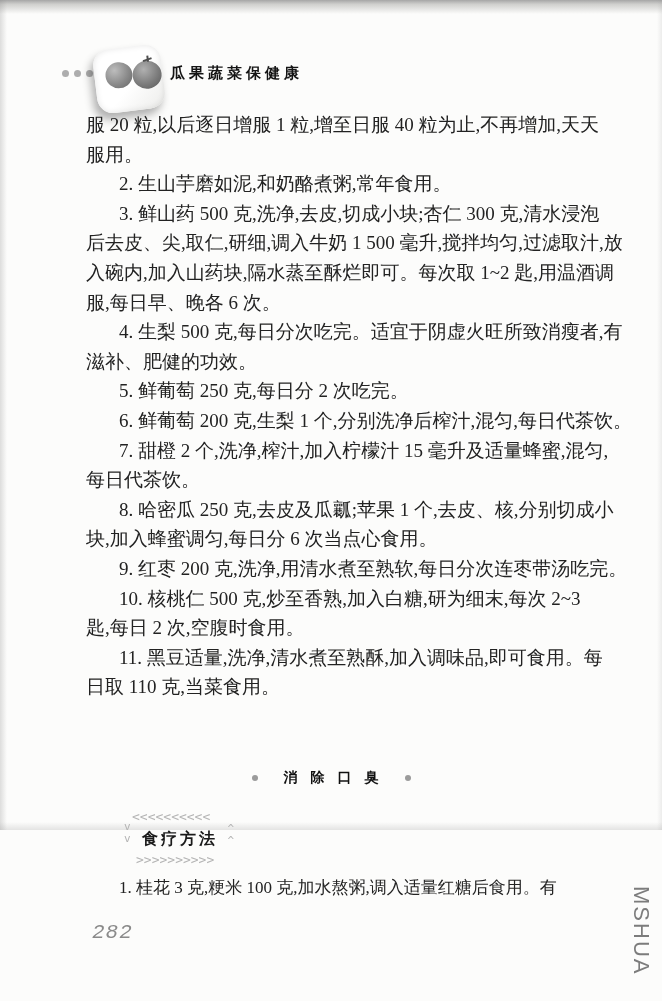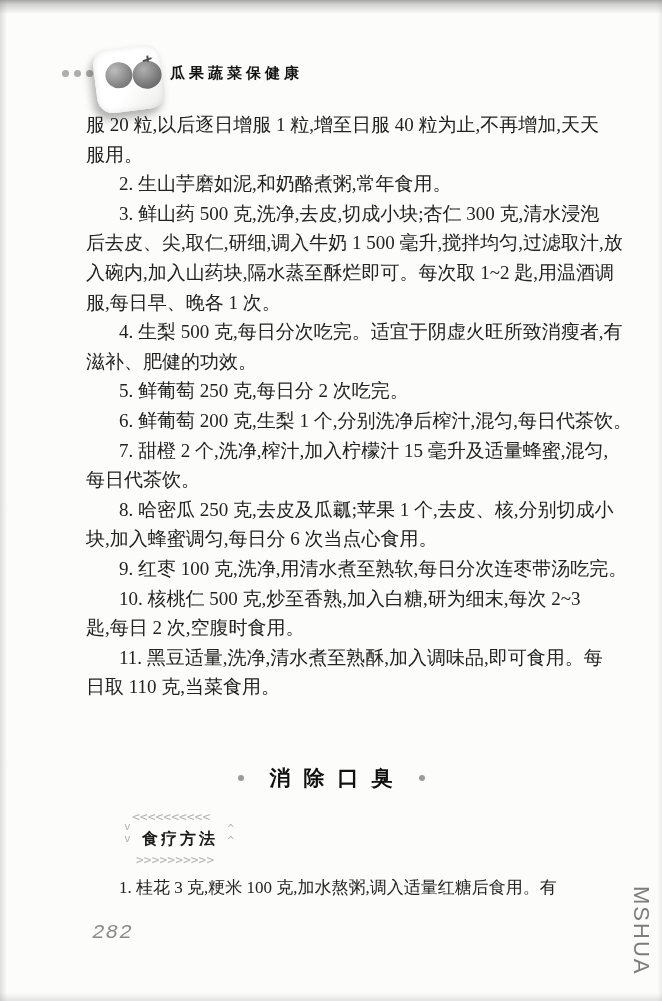--- a/index.html
+++ b/index.html
@@ -1,17 +1,17 @@
 <!DOCTYPE html>
 <html><head>
 <meta charset="utf-8">
 <style>
   html,body{margin:0;padding:0;}
   body{width:662px;height:1001px;overflow:hidden;background:#fcfcfb;}
-  .page{position:relative;width:662px;height:1001px;background:#fcfcfb;
+  .page{position:relative;width:662px;height:830px;background:#fcfcfb;
         font-family:"Liberation Serif","DejaVu Serif",serif;color:#222;}
 
   
   .shade-top{position:absolute;top:0;left:0;right:0;height:14px;
     background:linear-gradient(to bottom,#a6a6a6 0,#cfcfcd 30%,rgba(250,250,248,0) 100%);}
   .shade-left{position:absolute;top:0;left:0;bottom:0;width:7px;
     background:linear-gradient(to right,rgba(140,140,140,.28),rgba(140,140,140,0));}
   .shade-bottom{position:absolute;left:0;right:0;bottom:0;height:8px;
     background:linear-gradient(to top,rgba(140,140,140,.22),rgba(140,140,140,0));}
   .shade-right{position:absolute;top:0;right:0;bottom:0;width:5px;
@@ -40,21 +40,21 @@
   
   .body-text{position:absolute;left:86px;top:110px;width:500px;
       font-size:19px;line-height:29.6px;}
   .tline{white-space:nowrap;height:29.6px;}
   .tline.indent{padding-left:33px;}
 
   
   .section-row{position:absolute;left:0;top:763px;width:662px;height:30px;
       display:flex;align-items:center;justify-content:center;gap:13px;}
   .section-title{font-family:"Liberation Sans","DejaVu Sans",sans-serif;font-weight:bold;
-      font-size:21px;letter-spacing:13px;color:#101010;text-indent:13px;}
+      font-size:14px;letter-spacing:13px;color:#101010;text-indent:13px;}
   .h-dot{width:6px;height:6px;border-radius:50%;background:#9b9b9b;}
 
   
   .method-box{position:absolute;left:124px;top:812px;width:112px;height:52px;
       color:#b4b4b4;font-family:"DejaVu Sans Mono","Liberation Mono",monospace;}
   .chev-top{position:absolute;left:8px;top:-3px;font-size:13px;letter-spacing:0;}
   .chev-bottom{position:absolute;left:12px;bottom:-3px;font-size:13px;letter-spacing:0;}
   .chev-left{position:absolute;left:0;top:9px;font-size:11px;line-height:12px;
       display:flex;flex-direction:column;}
   .chev-right{position:absolute;right:2px;top:11px;font-size:11px;line-height:12px;
@@ -100,30 +100,30 @@
 
   <div class="chapter-title">瓜果蔬菜保健康</div>
 
   <div class="body-text">
       <div class="tline">服 20 粒,以后逐日增服 1 粒,增至日服 40 粒为止,不再增加,天天</div>
       <div class="tline">服用。</div>
       <div class="tline indent">2. 生山芋磨如泥,和奶酪煮粥,常年食用。</div>
       <div class="tline indent">3. 鲜山药 500 克,洗净,去皮,切成小块;杏仁 300 克,清水浸泡</div>
       <div class="tline">后去皮、尖,取仁,研细,调入牛奶 1 500 毫升,搅拌均匀,过滤取汁,放</div>
       <div class="tline">入碗内,加入山药块,隔水蒸至酥烂即可。每次取 1~2 匙,用温酒调</div>
-      <div class="tline">服,每日早、晚各 1 次。</div>
+      <div class="tline">服,每日早、晚各 6 次。</div>
       <div class="tline indent">4. 生梨 500 克,每日分次吃完。适宜于阴虚火旺所致消瘦者,有</div>
       <div class="tline">滋补、肥健的功效。</div>
       <div class="tline indent">5. 鲜葡萄 250 克,每日分 2 次吃完。</div>
       <div class="tline indent">6. 鲜葡萄 200 克,生梨 1 个,分别洗净后榨汁,混匀,每日代茶饮。</div>
       <div class="tline indent">7. 甜橙 2 个,洗净,榨汁,加入柠檬汁 15 毫升及适量蜂蜜,混匀,</div>
       <div class="tline">每日代茶饮。</div>
       <div class="tline indent">8. 哈密瓜 250 克,去皮及瓜瓤;苹果 1 个,去皮、核,分别切成小</div>
       <div class="tline">块,加入蜂蜜调匀,每日分 6 次当点心食用。</div>
-      <div class="tline indent">9. 红枣 100 克,洗净,用清水煮至熟软,每日分次连枣带汤吃完。</div>
+      <div class="tline indent">9. 红枣 200 克,洗净,用清水煮至熟软,每日分次连枣带汤吃完。</div>
       <div class="tline indent">10. 核桃仁 500 克,炒至香熟,加入白糖,研为细末,每次 2~3</div>
       <div class="tline">匙,每日 2 次,空腹时食用。</div>
       <div class="tline indent">11. 黑豆适量,洗净,清水煮至熟酥,加入调味品,即可食用。每</div>
       <div class="tline">日取 110 克,当菜食用。</div>
     </div>
 
   <div class="section-row">
     <span class="h-dot"></span>
     <span class="section-title">消除口臭</span>
     <span class="h-dot"></span>

